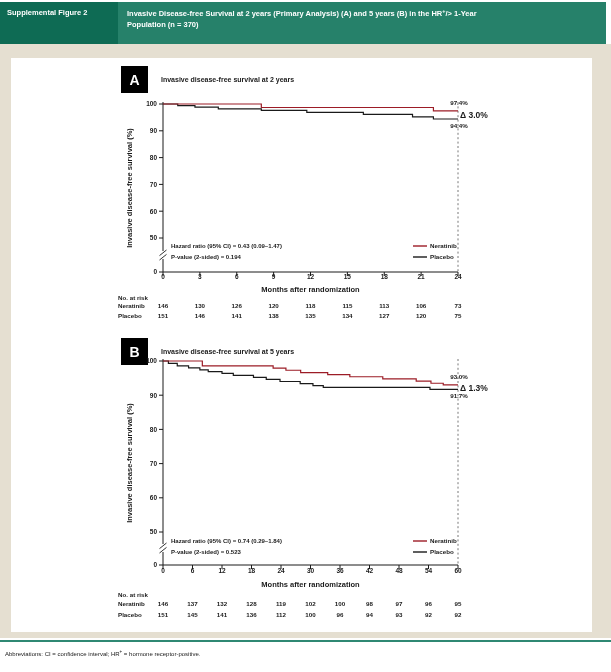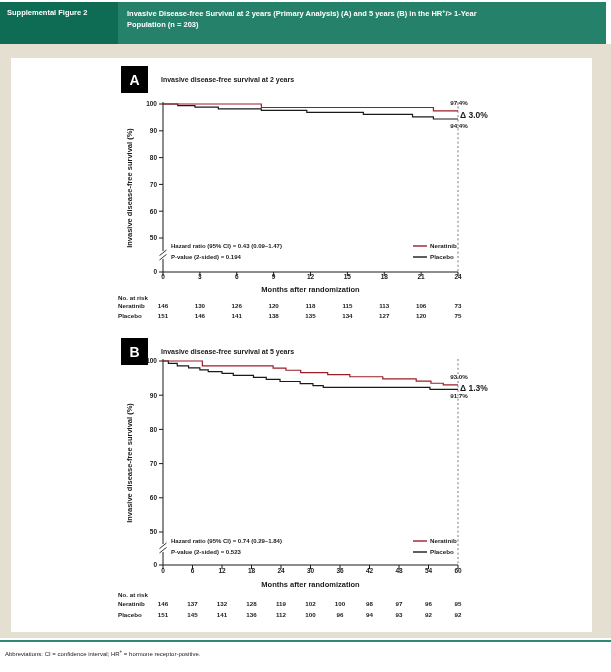--- a/index.html
+++ b/index.html
@@ -41,21 +41,21 @@
 </style>
 </head>
 <body>
 
 <div id="page">
 
   <div class="hdr">
     <div class="hdr-label">Supplemental Figure 2</div>
     <div class="hdr-title">
       <span>Invasive Disease-free Survival at 2 years (Primary Analysis) (A) and 5 years (B) in the HR</span><sup>+</sup><span>/&gt; 1-Year</span><br>
-      <span>Population (n = 203)</span>
+      <span>Population (n = 370)</span>
     </div>
   </div>
 
   <div class="fig-bg"></div>
 
   <div class="fig-panel">
 
     <div class="panel-head" style="top:8px;">
       <div class="panel-letter">A</div>
       <div class="panel-title">Invasive disease-free survival at 2 years</div>

